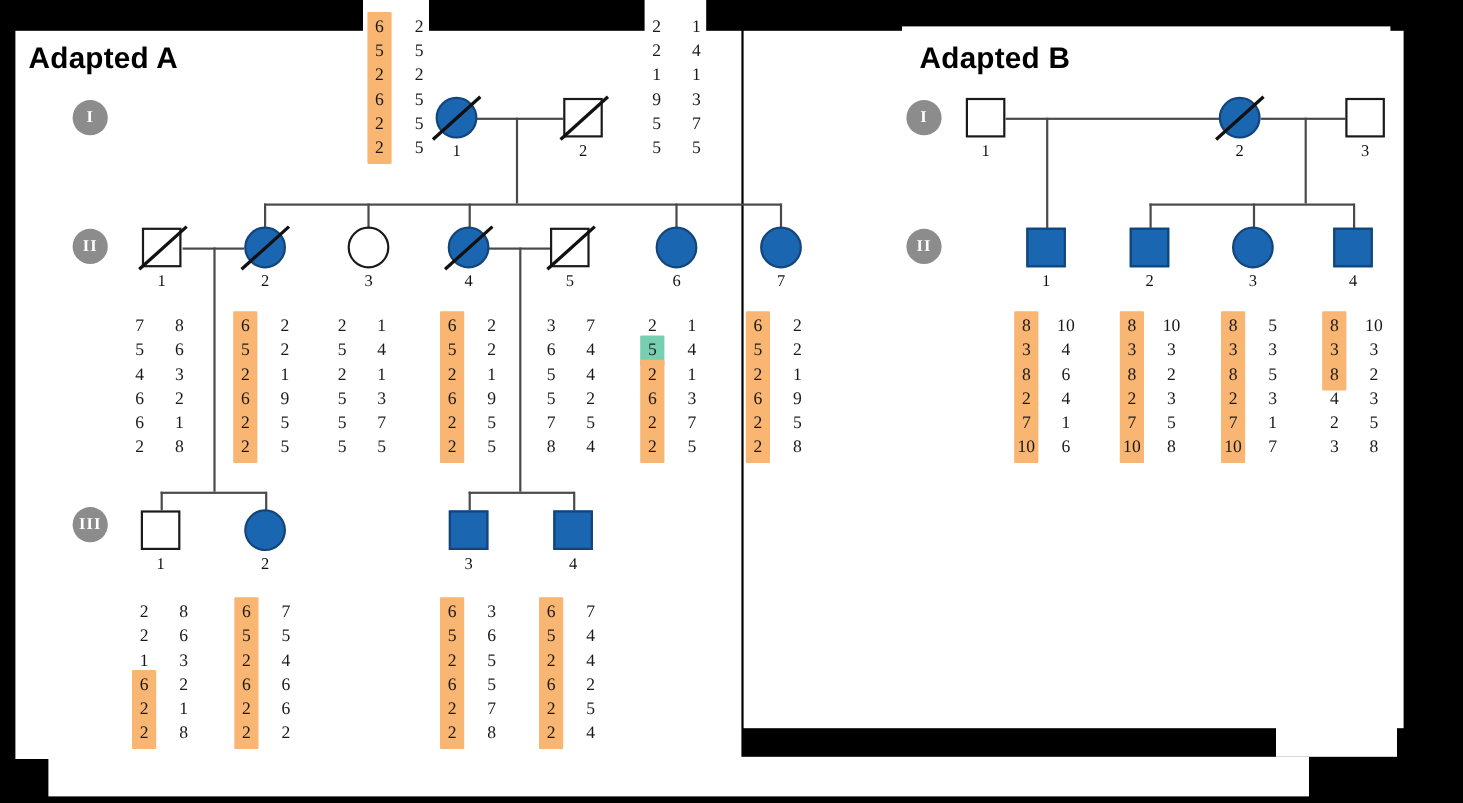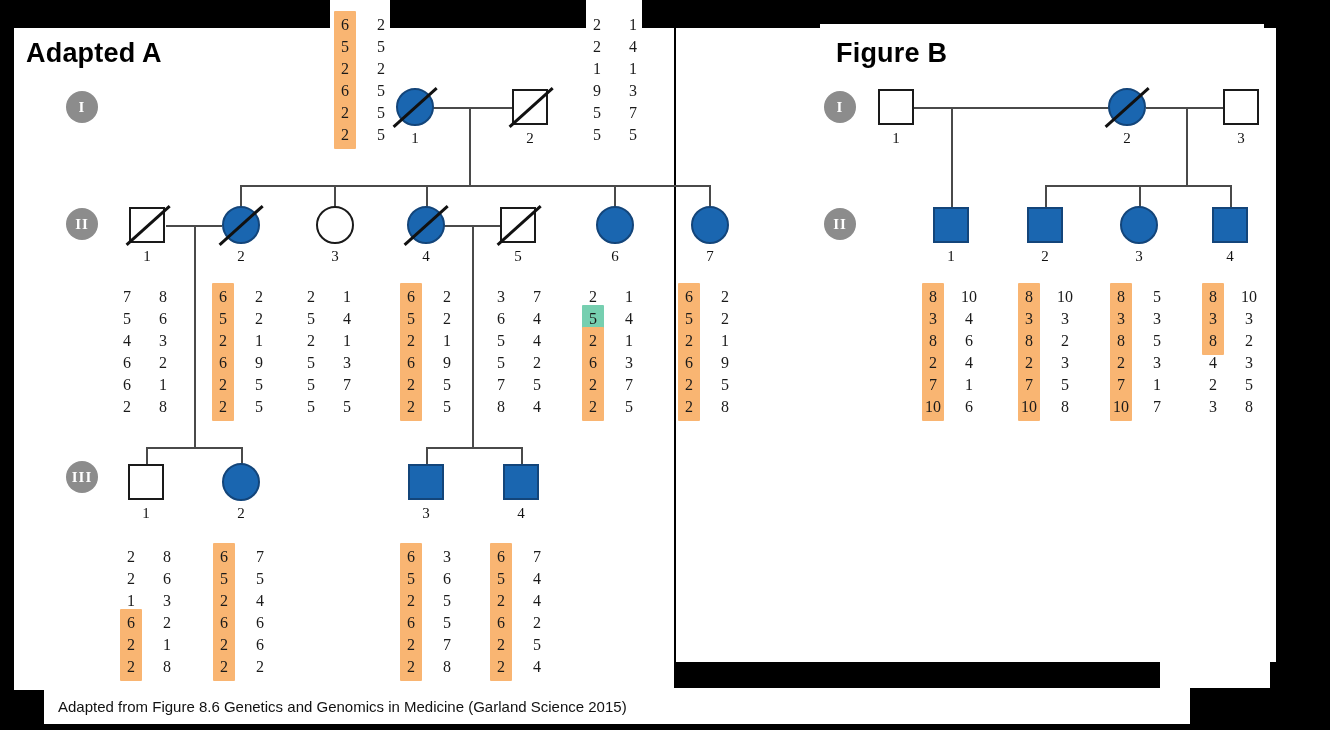--- a/index.html
+++ b/index.html
@@ -70,21 +70,21 @@
 
   <div class="patch" style="left:14px;top:28px;width:660px;height:662px;"></div>
   <div class="patch" style="left:330px;top:0px;width:60px;height:36px;"></div>
   <div class="patch" style="left:586px;top:0px;width:56px;height:36px;"></div>
   <div class="patch" style="left:676px;top:28px;width:600px;height:634px;"></div>
   <div class="patch" style="left:820px;top:24px;width:444px;height:40px;"></div>
   <div class="patch" style="left:44px;top:688px;width:1146px;height:36px;"></div>
   <div class="patch" style="left:1160px;top:420px;width:110px;height:268px;"></div>
 
   <div class="fam-title" style="left:26px;top:38px;">Adapted A</div>
-  <div class="fam-title" style="left:836px;top:38px;">Figure B</div>
+  <div class="fam-title" style="left:836px;top:38px;">Adapted B</div>
 
   <div class="gen" style="left:66px;top:91px;">I</div>
   <div class="gen" style="left:66px;top:208px;">II</div>
   <div class="gen" style="left:66px;top:461px;">III</div>
 
   <div class="gen" style="left:824px;top:91px;">I</div>
   <div class="gen" style="left:824px;top:208px;">II</div>
 
   <div class="ln lnh" style="left:432px;top:107px;width:90px;"></div>
 
@@ -496,14 +496,13 @@
           <div class="allele">10</div>
           <div class="allele">3</div>
           <div class="allele">2</div>
           <div class="allele">3</div>
           <div class="allele">5</div>
           <div class="allele">8</div>
         </div>
       </div>
     </div>
 
-  <div class="caption" style="left:58px;top:698px;">Adapted from Figure 8.6 Genetics and Genomics in Medicine (Garland Science 2015)</div>
 </div>
 
 </body></html>

